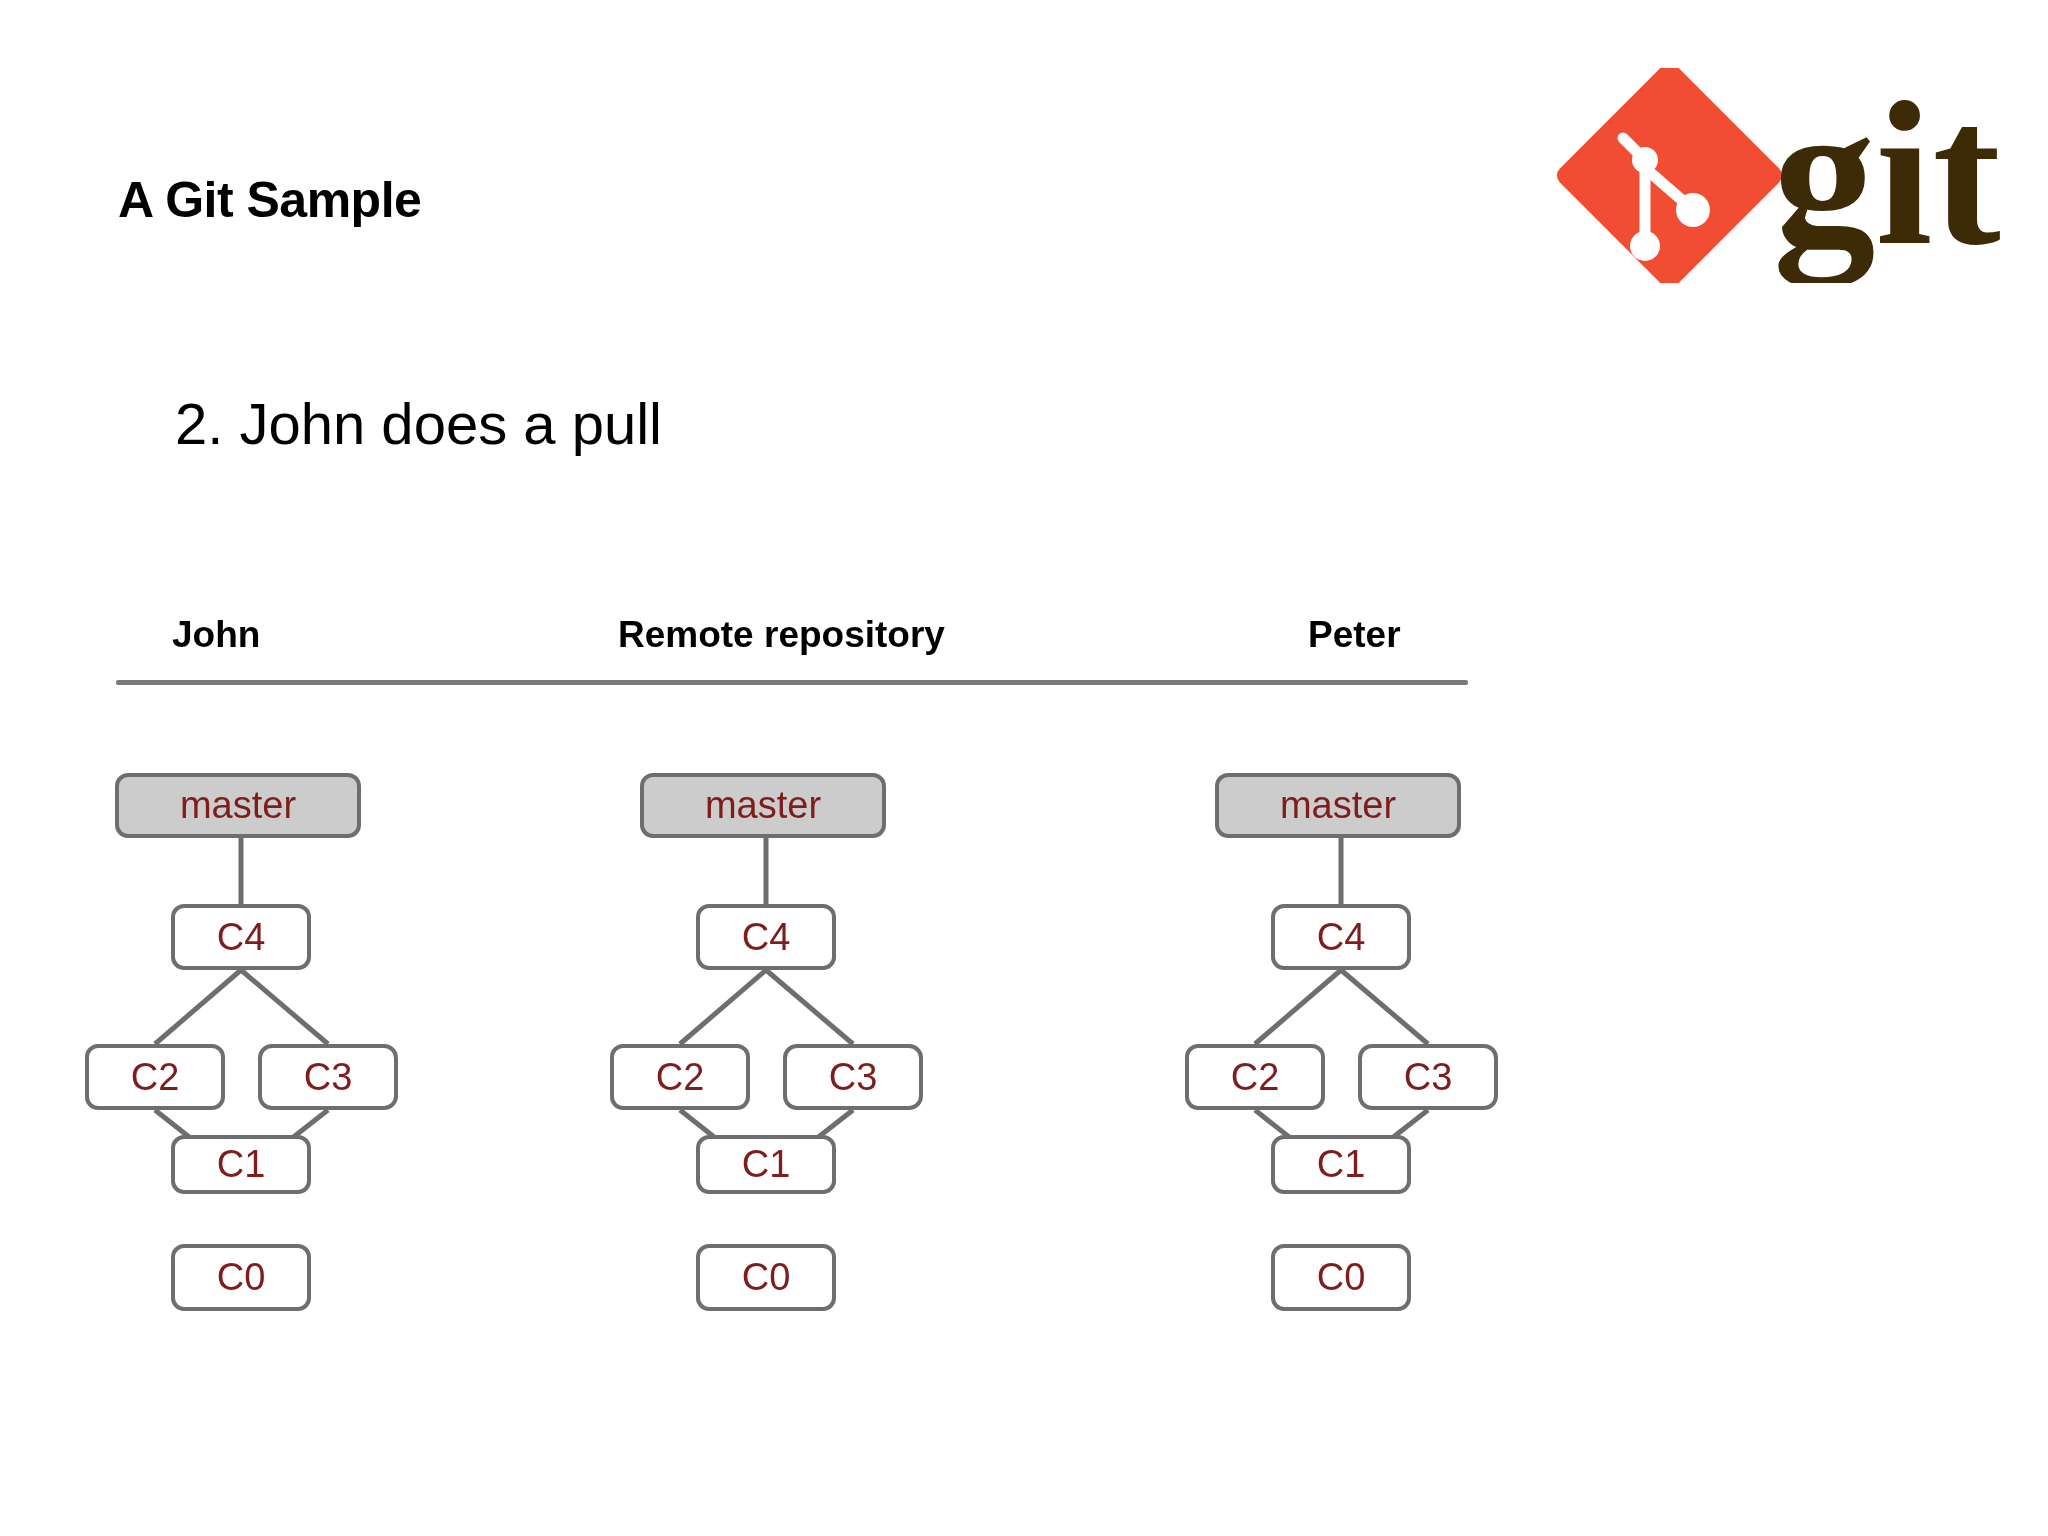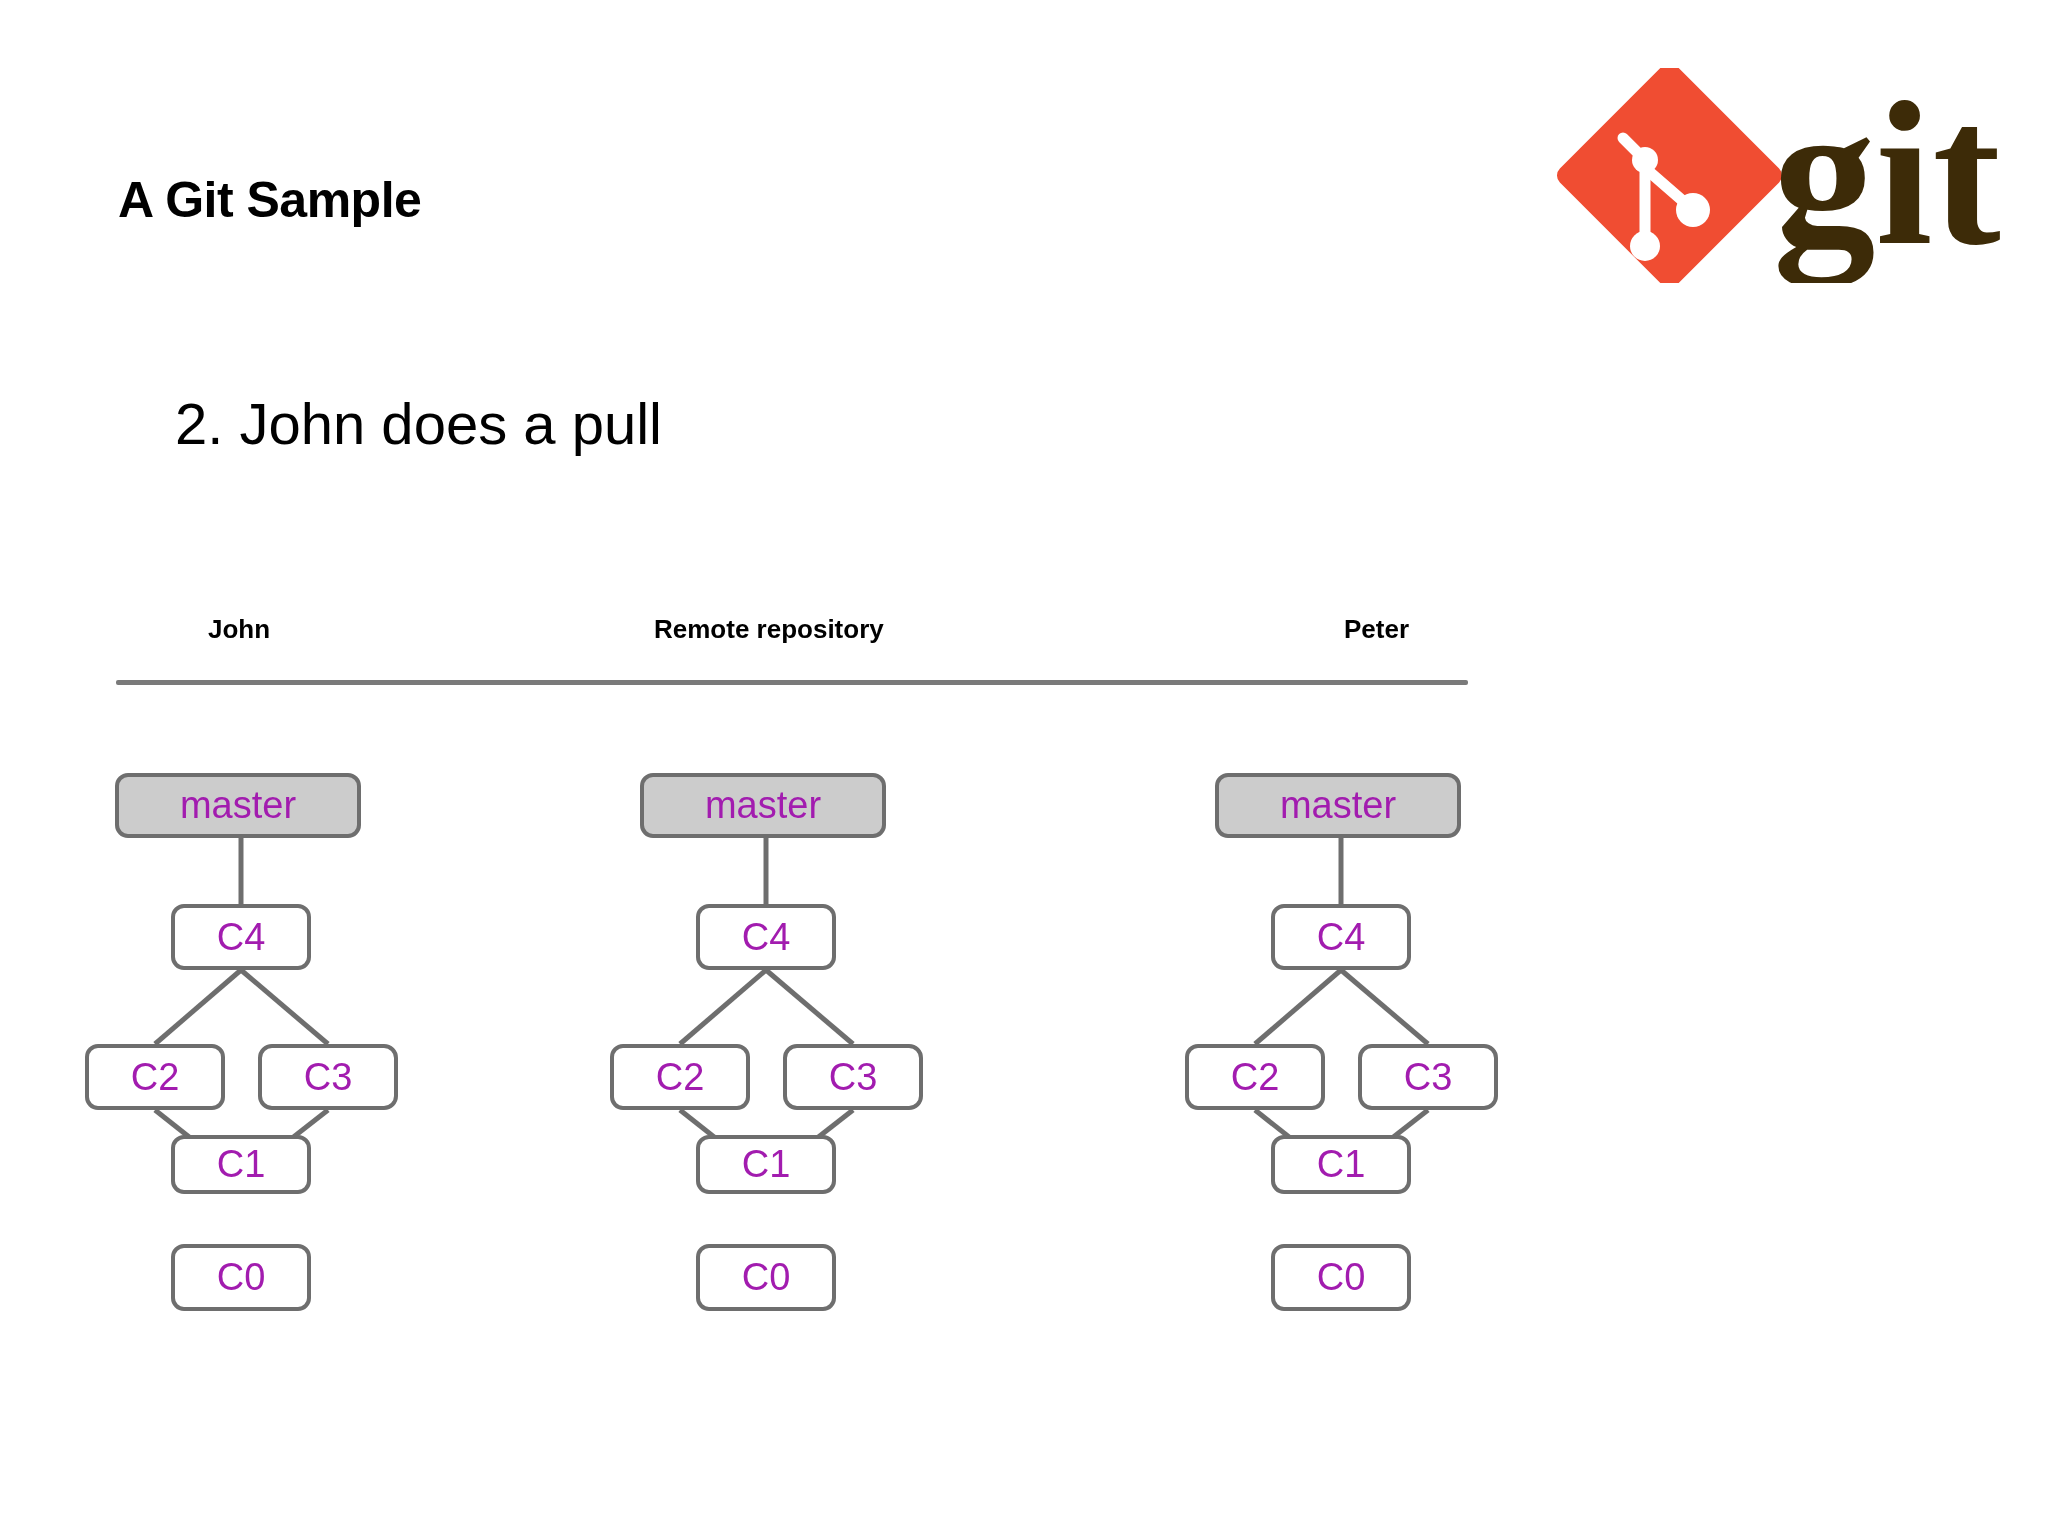--- a/index.html
+++ b/index.html
@@ -45,24 +45,23 @@
     left: 1545px;
     top: 68px;
     width: 510px;
     height: 215px;
   }
 
   
   .col-header {
     position: absolute;
     top: 614px;
-    font-size: 26px;
+    font-size: 37px;
     font-weight: bold;
     white-space: nowrap;
-    margin-left: 36px;
   }
   .col-header.h0 { left: 172px; }
   .col-header.h1 { left: 618px; }
   .col-header.h2 { left: 1308px; }
 
   .header-rule {
     position: absolute;
     left: 116px;
     top: 680px;
     width: 1352px;
@@ -95,21 +94,21 @@
     position: absolute;
     box-sizing: border-box;
     border: 4px solid #6e6e6e;
     border-radius: 13px;
     background: #ffffff;
     display: flex;
     align-items: center;
     justify-content: center;
     font-size: 38px;
     font-weight: normal;
-    color: #a21caf;
+    color: #7f1d1d;
     z-index: 2;
   }
   .node.branch-label {
     background: #cccccc;
     border-color: #6e6e6e;
   }
 
   
   .n-master { left: 15px;  top: 773px;  width: 246px; height: 65px; }
   .n-c4     { left: 71px;  top: 904px;  width: 140px; height: 66px; }

